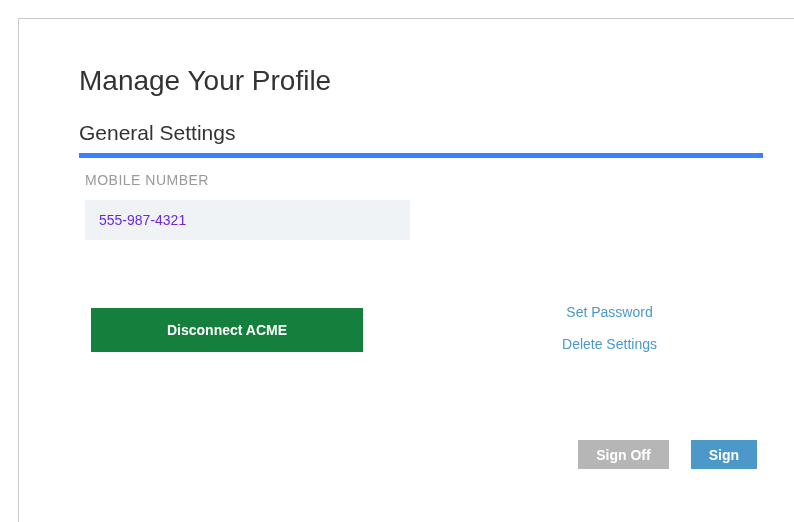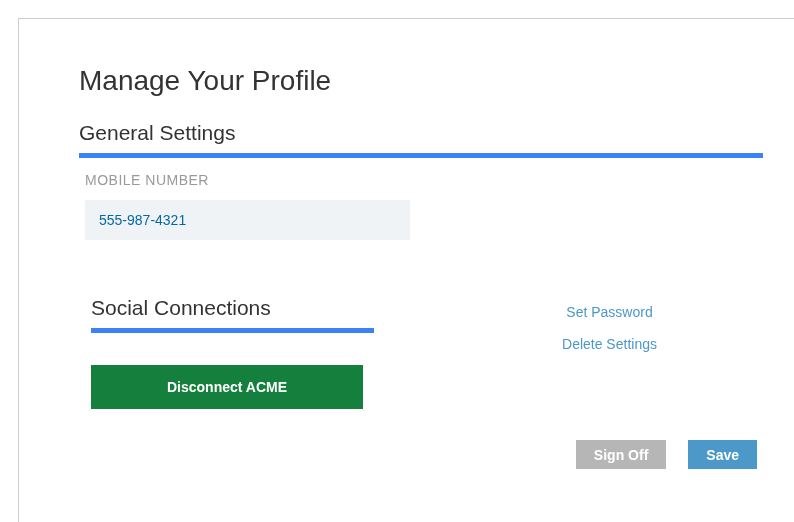--- a/index.html
+++ b/index.html
@@ -47,21 +47,21 @@
       text-transform: uppercase;
       margin-bottom: 6px;
     }
     .field-input {
       width: 325px;
       height: 40px;
       background: #eff3f5;
       border: none;
       padding: 0 14px;
       font-size: 14px;
-      color: #0369a1;
+      color: #6d28d9;
       font-family: inherit;
     }
     .columns {
       display: flex;
       gap: 70px;
       margin-top: 38px;
     }
     .column {
       flex: 1;
     }
@@ -126,31 +126,30 @@
 
     <h2 class="section-header">General Settings</h2>
 
     <div>
       <div class="field-label">MOBILE NUMBER</div>
       <input type="text" class="field-input" value="555-987-4321" style="">
     </div>
 
     <div class="columns">
       <div class="column column-left">
-        <h2 class="section-header">Social Connections</h2>
         <button class="disconnect-button">Disconnect ACME</button>
       </div>
 
       <div class="column">
         <div class="link-list">
           <a class="link-item">Set Password</a>
           <a class="link-item">Delete Settings</a>
         </div>
       </div>
     </div>
 
     <div class="footer-buttons">
       <button class="btn btn-secondary">Sign Off</button>
-      <button class="btn btn-primary">Save</button>
+      <button class="btn btn-primary">Sign</button>
     </div>
 
   </div>
 </div>
 
 </body></html>

